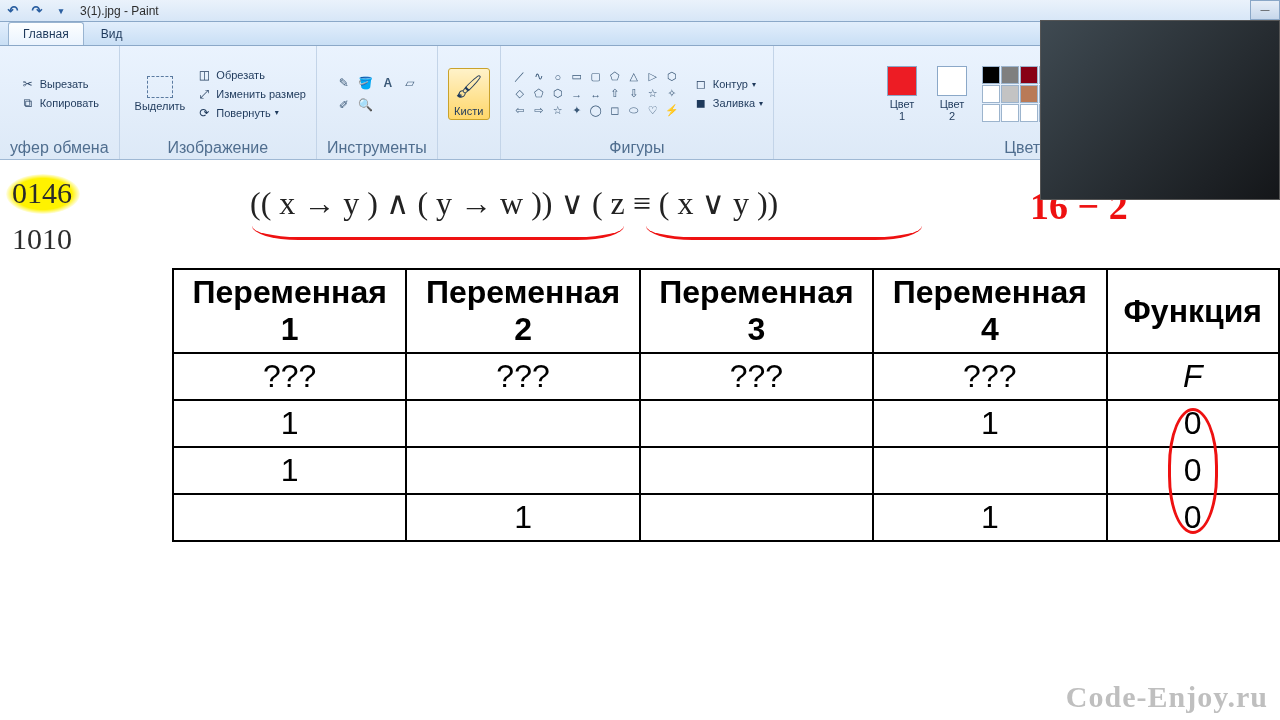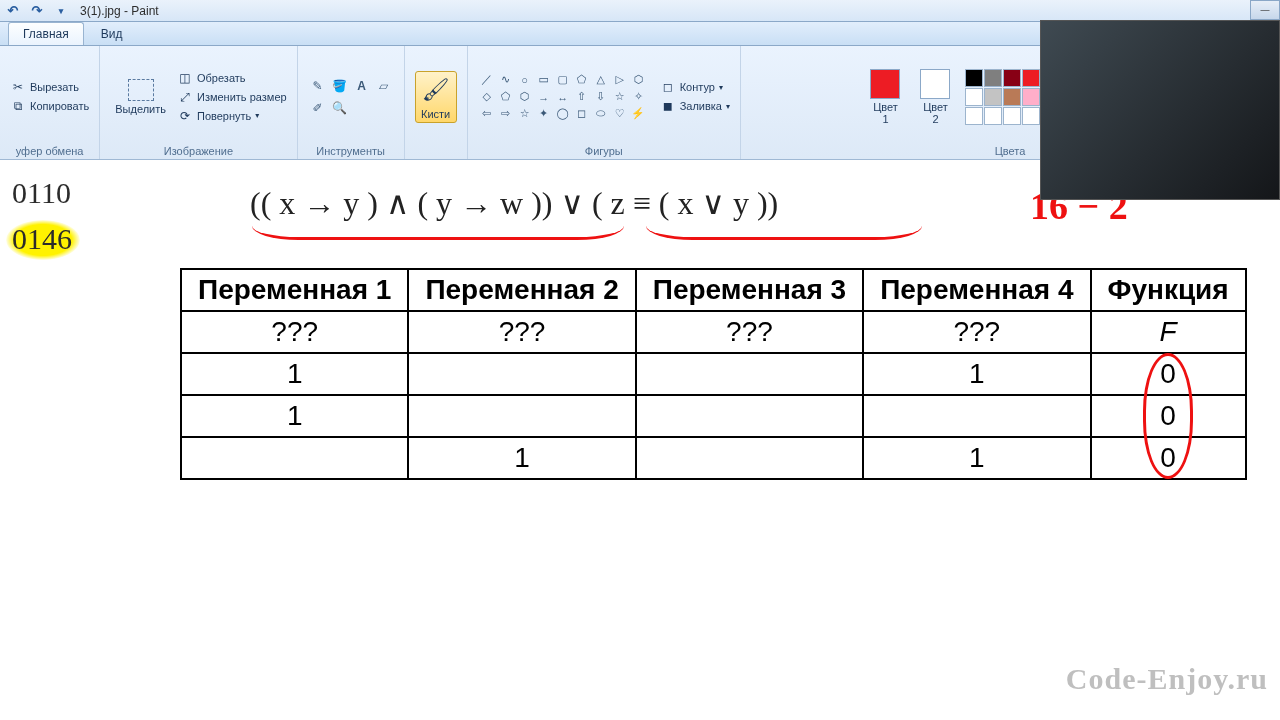--- a/index.html
+++ b/index.html
@@ -15,21 +15,21 @@
 
   
   .tabs { height: 24px; background: linear-gradient(#e2eefc,#c9dff5); display: flex; align-items: flex-end; font-size: 12px; padding-left: 8px; border-bottom: 1px solid #8ba8c8; }
   .tab { padding: 4px 14px; margin-right: 2px; border: 1px solid transparent; border-bottom: none; color: #1e395b; cursor: default; }
   .tab.active { background: linear-gradient(#fdfeff,#eaf3fe); border-color: #99b4d1; border-radius: 3px 3px 0 0; }
 
   
   .ribbon { height: 114px; background: linear-gradient(#eaf3fe,#dde9f7); border-bottom: 1px solid #9fb8d4; display: flex; font-size: 11px; color: #1e395b; }
   .group { border-right: 1px solid #c3d4e8; padding: 4px 10px 2px 10px; display: flex; flex-direction: column; justify-content: space-between; align-items: center; min-width: 60px; }
   .group-body { flex: 1; display: flex; align-items: center; justify-content: center; gap: 6px; }
-  .group-label { font-size: 11px; color: #506e8f; text-align: right; padding-top: 2px; }
+  .group-label { font-size: 16px; color: #506e8f; text-align: right; padding-top: 2px; }
   .vstack { display: flex; flex-direction: column; gap: 3px; align-items: flex-start; }
   .ritem { display: flex; align-items: center; gap: 4px; white-space: nowrap; cursor: default; }
   .ritem .ico { width: 16px; height: 16px; display: inline-flex; align-items: center; justify-content: center; font-size: 12px; }
   .bigbtn { display: flex; flex-direction: column; align-items: center; gap: 2px; padding: 2px 4px; border: 1px solid transparent; }
   .bigbtn .bico { width: 32px; height: 32px; display: flex; align-items: center; justify-content: center; font-size: 22px; }
   .bigbtn.sel { background: linear-gradient(#fff2c9,#ffd76a); border: 1px solid #c9a22b; border-radius: 3px; }
   .toolgrid { display: grid; grid-template-columns: repeat(4,20px); grid-auto-rows: 20px; gap: 2px; }
   .toolgrid .t { width: 20px; height: 20px; border: 1px solid transparent; display: flex; align-items: center; justify-content: center; font-size: 12px; color:#3b5978;}
   .shapegrid { display: grid; grid-template-columns: repeat(9,18px); grid-auto-rows: 16px; gap: 1px; }
   .shapegrid .s { width: 18px; height: 16px; display: flex; align-items: center; justify-content: center; color: #3b5978; font-size: 11px; }
@@ -47,29 +47,29 @@
   .leftcol .hl { position: relative; display:inline-block;}
   .leftcol .hl::before { content:""; position:absolute; left:-6px; top:4px; right:-8px; bottom:2px; background: radial-gradient(ellipse at center,#fff200 0%,#fff200 55%,rgba(255,242,0,0) 72%); border-radius: 50%; z-index:-1;}
 
   
   .formula { position: absolute; left: 250px; top: 184px; font-family: "Segoe Script","Comic Sans MS",cursive; font-size: 32px; color: #222; }
   .u1 { left: 252px; top: 226px; width: 372px; height:14px; border:3px solid #e11; border-top:none; border-left:none; border-right:none; border-radius: 0 0 100px 100px/0 0 30px 30px;}
   .u2 { left: 646px; top: 226px; width: 276px; height:14px; border:3px solid #e11; border-top:none; border-left:none; border-right:none; border-radius: 0 0 100px 100px/0 0 30px 30px;}
   .rednum { position: absolute; color: #e11; font-family: "Segoe Script","Comic Sans MS",cursive; font-size: 38px; font-weight: bold; }
 
   
-  table.tt { position: absolute; left: 180px; top: 268px; border-collapse: collapse; font-family: Verdana, Arial, sans-serif; font-size: 28px; color: #000; }
+  table.tt { position: absolute; left: 172px; top: 268px; border-collapse: collapse; font-family: Verdana, Arial, sans-serif; font-size: 32px; color: #000; }
   table.tt th, table.tt td { border: 2px solid #000; padding: 4px 16px; text-align: center; height: 38px; }
   table.tt th { font-weight: bold; }
   .circled { position:relative; }
   .circled::after { content:""; position:absolute; left:50%; top:50%; width:44px; height:120px; border:3px solid #e11; border-radius: 50% / 46%; transform: translate(-50%,-50%); pointer-events:none; }
 
   
   .webcam { position:absolute; right:0; top:20px; width:240px; height:180px; background:linear-gradient(135deg,#3f4a52,#141619); border:1px solid #555; display:flex; align-items:center; justify-content:center; color:#888; font-size:12px;}
-  .watermark { position:absolute; right:12px; bottom:24px; font-family: "Comic Sans MS",cursive; font-size:30px; color:#bfbfbf; font-weight:bold; letter-spacing:1px;}
+  .watermark { position:absolute; right:12px; bottom:6px; font-family: "Comic Sans MS",cursive; font-size:30px; color:#bfbfbf; font-weight:bold; letter-spacing:1px;}
 
 </style>
 </head>
 <body>
 
 <div class="titlebar">
   <div class="qat">
     <span class="qat-btn">↶</span>
     <span class="qat-btn">↷</span>
     <span class="qat-btn" style="font-size:9px;">▾</span>
@@ -252,21 +252,21 @@
             <div class="sw" style="background: rgb(255, 255, 255);"></div>
           </div>
       </div>
     </div>
     <div class="group-label">Цвета</div>
   </div>
 
 </div>
 
 <div class="leftcol">
-  <div id="binrows"><div>0110</div><div class="hl">0146</div></div>
+  <div id="binrows"><div class="hl">0146</div><div>1010</div></div>
 </div>
 
 <div class="formula">(( x → y ) ∧ ( y → w )) ∨ ( z ≡ ( x ∨ y ))</div>
 <div class="u1" style="position:absolute;"></div>
 <div class="u2" style="position:absolute;"></div>
 
 <div class="rednum" style="left:1030px; top:184px;">16 − 2</div>
 
 <table class="tt">
   <thead>

